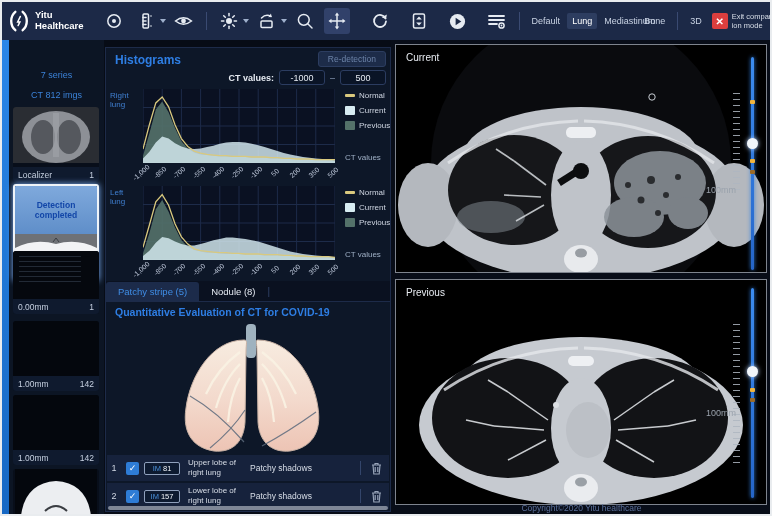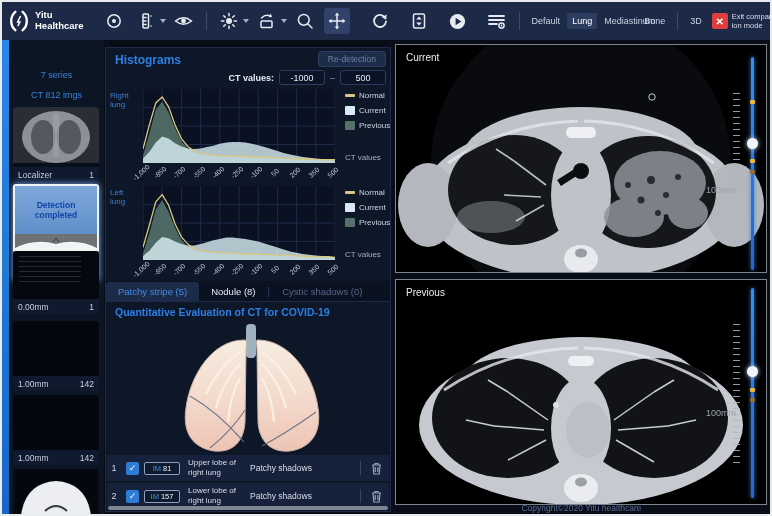--- a/index.html
+++ b/index.html
@@ -395,21 +395,20 @@
             <span>Previous</span>
           </div>
       </div>
       <div class="ct-axis-label" style="top:64px">CT values</div>
     </div>
 
     <div class="tabs">
       <div class="tab active">Patchy stripe (5)</div>
       <div class="tab">Nodule (8)</div>
       <div class="tab-sep">|</div>
-      <div class="tab dim">Cystic shadows (0)</div>
     </div>
 
     <div class="eval-title">Quantitative Evaluation of CT for COVID-19</div>
 
     <div class="lung-wrap">
       <svg width="190" height="128" viewBox="0 0 190 128">
         <defs>
           <linearGradient id="gPink" x1="0" y1="0" x2="0" y2="1">
             <stop offset="0" stop-color="#f7ece0"></stop>
               <stop offset="0.55" stop-color="#f3d9cc"></stop>

